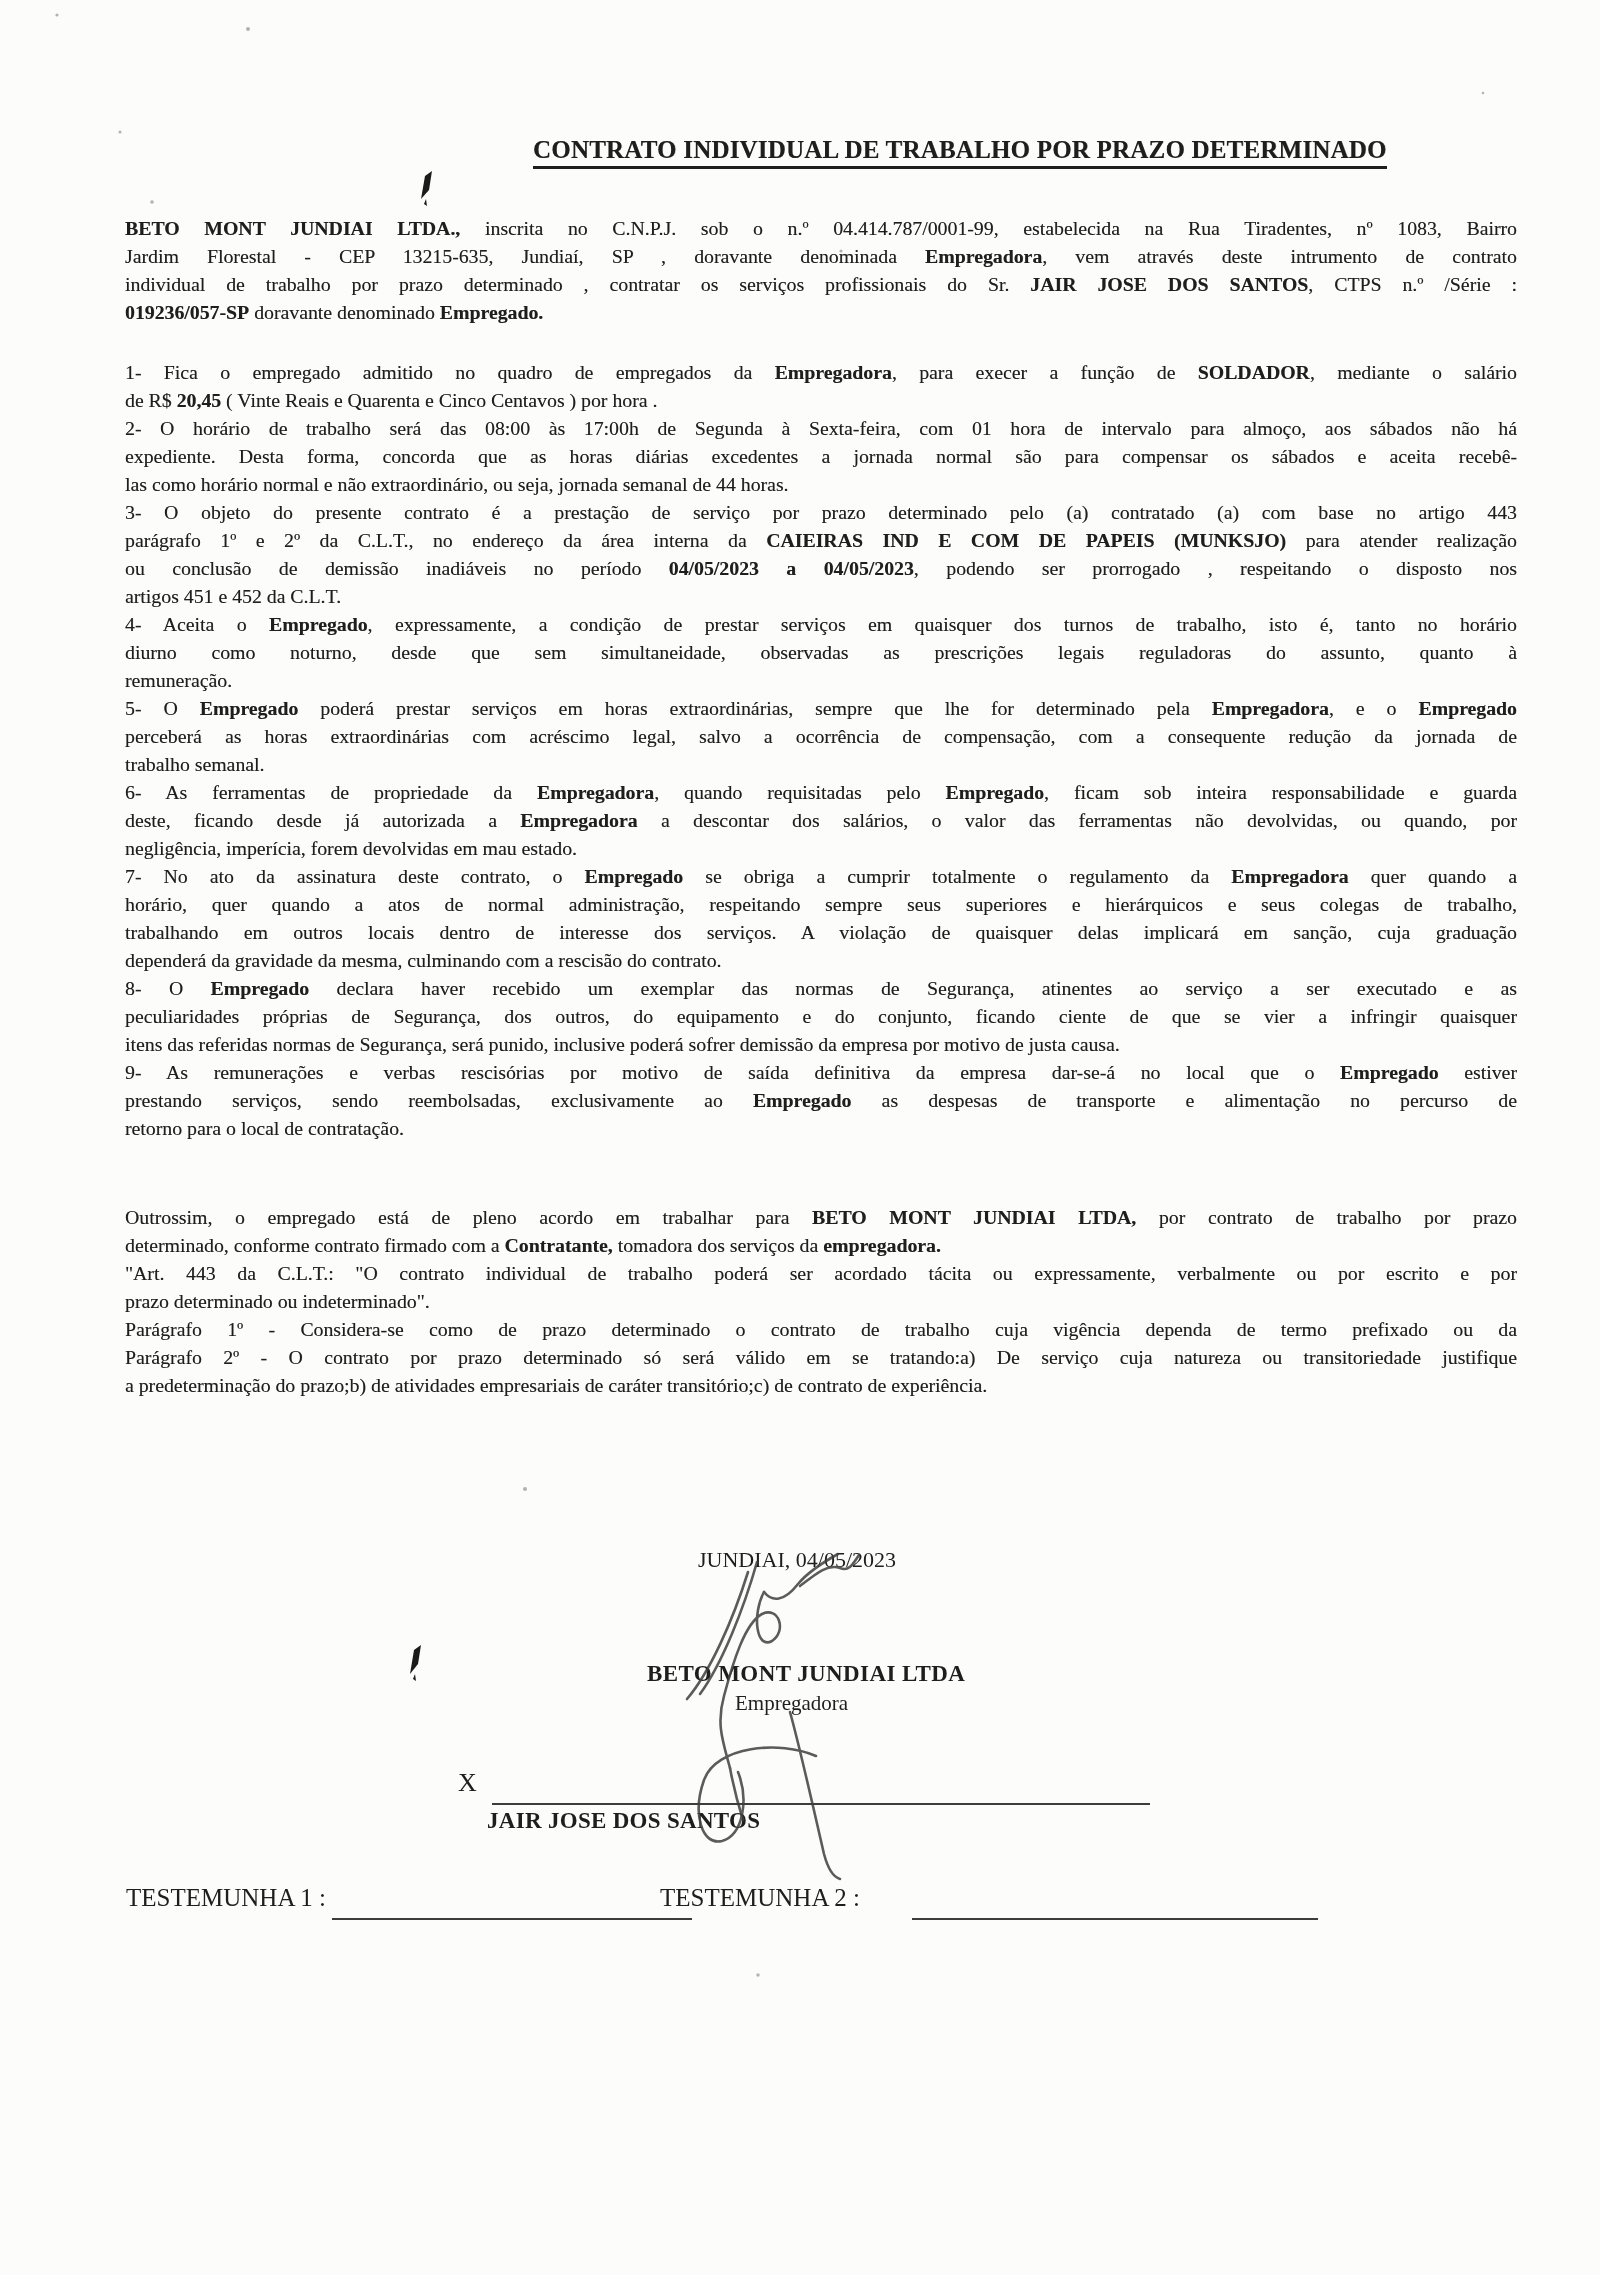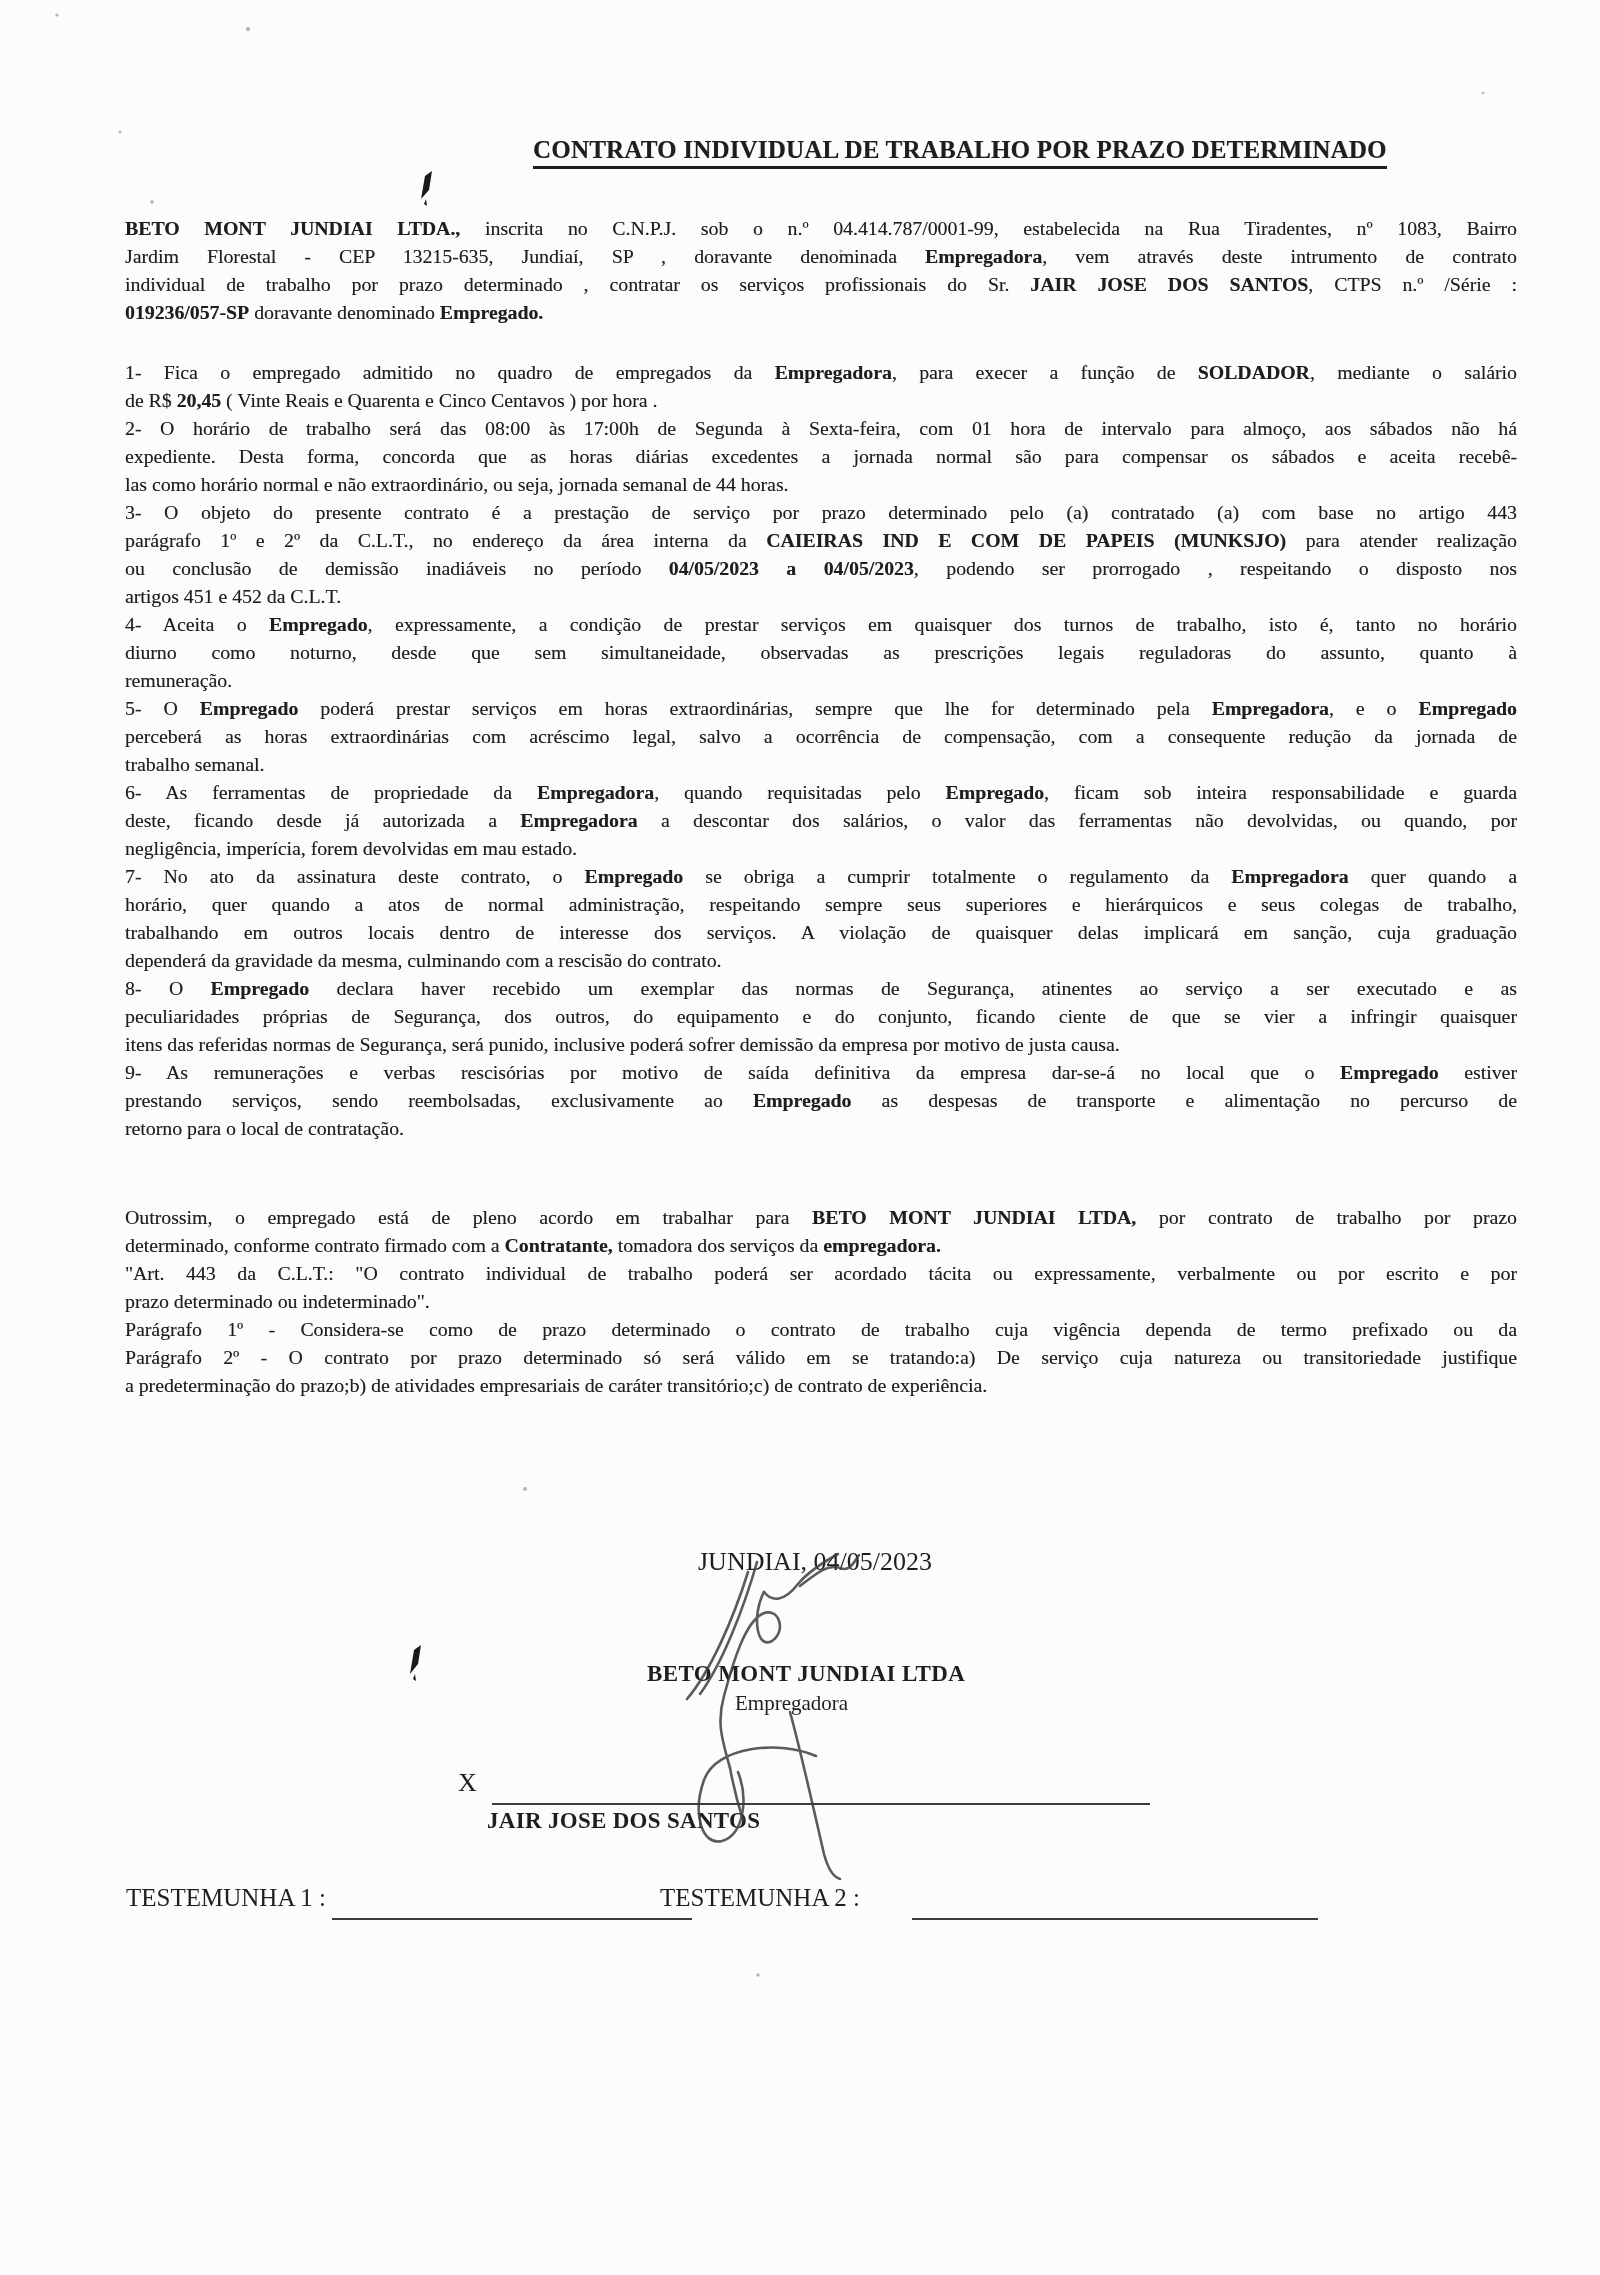--- a/index.html
+++ b/index.html
@@ -15,21 +15,21 @@
   .line.j{text-align:justify;text-align-last:justify;}
   .b{font-weight:bold;}
   .para{margin:0;}
   .title{
     position:absolute;left:509px;top:136px;
     font-size:25px;font-weight:bold;letter-spacing:0.2px;
     border-bottom:3px solid #1e1e1e;padding-bottom:2px;white-space:nowrap;
     text-shadow:0.3px 0.3px 0.5px rgba(25,25,25,0.5);
     margin-left:24px;
   }
-  .date-line{position:absolute;left:698px;top:1547px;font-size:26px;white-space:nowrap;text-align:right;}
+  .date-line{position:absolute;left:698px;top:1547px;font-size:22px;white-space:nowrap;text-align:right;}
   .company-name{position:absolute;left:647px;top:1661px;font-size:23px;font-weight:bold;letter-spacing:0.4px;white-space:nowrap;}
   .company-role{position:absolute;left:735px;top:1691px;font-size:21px;white-space:nowrap;}
   .x-label{position:absolute;left:458px;top:1768px;font-size:26px;}
   .sig-line{position:absolute;border-top:2px solid #3c3c3c;height:0;}
   .x-line{left:492px;top:1803px;width:658px;}
   .employee-name{position:absolute;left:487px;top:1808px;font-size:23px;font-weight:bold;letter-spacing:0.3px;white-space:nowrap;}
   .witness-label{position:absolute;top:1884px;font-size:25px;white-space:nowrap;}
   .w1{left:126px;}
   .w2{left:660px;}
   .w1-line{left:332px;top:1918px;width:360px;}

